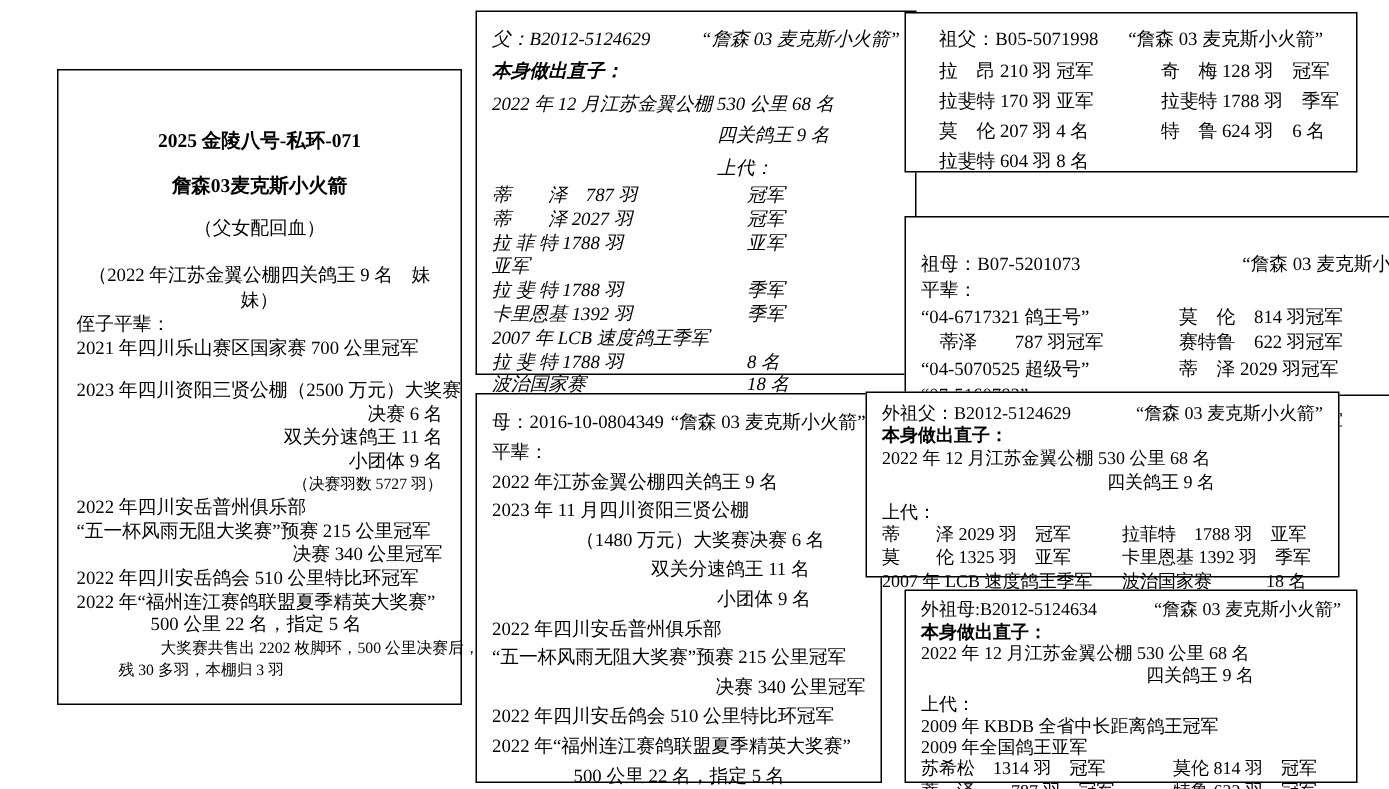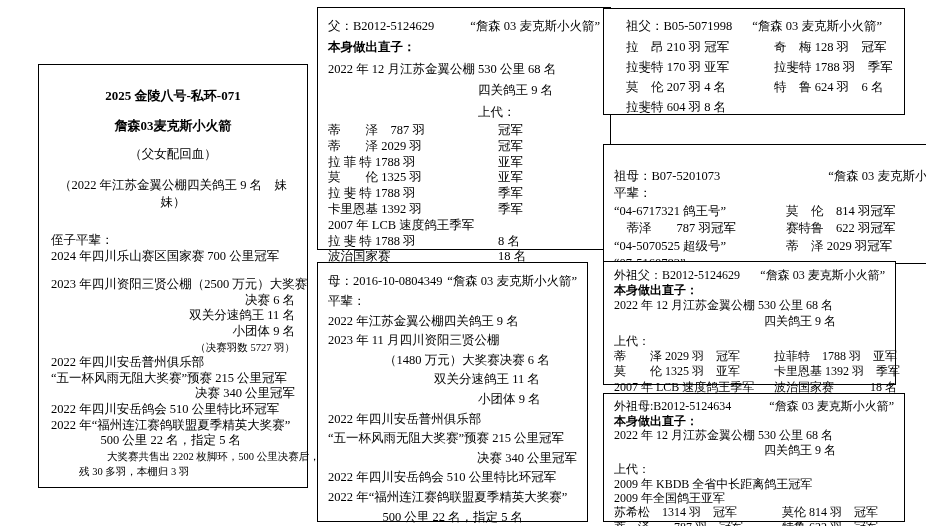--- a/index.html
+++ b/index.html
@@ -2,26 +2,26 @@
 <html><head>
 <meta charset="utf-8">
 <style>
   html,body{margin:0;padding:0;background:#ffffff;}
   body{width:926px;height:526px;color:#000;
        font-family:"Liberation Serif","DejaVu Serif",serif;}
   #page{position:relative;width:926px;height:526px;background:#fff;overflow:hidden;}
 
   .box{position:absolute;border:1px solid #000;background:#fff;box-sizing:border-box;}
 
-  #box-main  {left:38px; top:64px; width:270px;height:424px;padding:8px 12px;font-size:12.5px;}
-  #box-father{left:317px;top:7px;  width:294px;height:243px;padding:7px 10px;font-size:12.5px;}
+  #box-main  {left:38px; top:46px; width:270px;height:424px;padding:24px 12px;font-size:12.5px;}
+  #box-father{left:317px;top:7px;  width:294px;height:243px;padding:7px 10px;font-size:12.5px;font-style:italic;}
   #box-mother{left:317px;top:262px;width:271px;height:260px;padding:7px 10px;font-size:12.5px;}
   #box-gf    {left:603px;top:8px;  width:302px;height:107px;padding:6px 22px;font-size:12.5px;}
   #box-gm    {left:603px;top:144px;width:366px;height:120px;padding:22px 10px;font-size:12.5px;}
-  #box-mgf   {left:603px;top:261px;width:293px;height:124px;padding:5px 10px;font-size:12px;}
+  #box-mgf   {left:577px;top:261px;width:316px;height:124px;padding:5px 10px;font-size:12px;}
   #box-mgm   {left:603px;top:393px;width:302px;height:129px;padding:5px 10px;font-size:12px;}
 
   .hdr{display:flex;justify-content:space-between;white-space:nowrap;}
   #box-father .hdr,#box-mother .hdr{line-height:22px;}
   #box-gf .hdr{line-height:22px;}
   #box-gm .hdr{line-height:18px;}
   #box-mgf .hdr{line-height:16px;}
   #box-mgm .hdr{line-height:15px;}
 
   .ln,.row{white-space:nowrap;}
@@ -40,21 +40,21 @@
   #box-father .row .c0{width:170px;}
   #box-gf  .row .c0{width:148px;}
   #box-gm  .row .c0{width:172px;}
   #box-mgf .row .c0{width:160px;}
   #box-mgm .row .c0{width:168px;}
 
   
   #box-main .t1{font-weight:bold;text-align:center;font-size:13px;margin-top:14px;}
   #box-main .t2{font-weight:bold;text-align:center;font-size:13px;margin-top:12px;}
   #box-main .st1{text-align:center;margin-top:11px;}
-  #box-main .st2{text-align:center;margin-top:14px;margin-bottom:22px;}
+  #box-main .st2{text-align:center;margin-top:14px;}
 
   
   .s-b {font-weight:bold;}
   .s-sm{font-size:10.5px;}
   .s-r {text-align:right;}
   .s-cr{text-align:right;padding-right:54px;}
   .s-i0{padding-left:28px;}
   .s-i1{padding-left:56px;}
   .s-i2{padding-left:106px;}
   .s-i3{padding-left:150px;}
@@ -66,21 +66,21 @@
 
 <div id="page">
 
   <div class="box" id="box-main">
     <div class="t1">2025 金陵八号-私环-071</div>
     <div class="t2">詹森03麦克斯小火箭</div>
     <div class="st1">（父女配回血）</div>
     <div class="st2">（2022 年江苏金翼公棚四关鸽王 9 名　妹妹）</div>
     <div class="body">
         <div class="ln">侄子平辈：</div>
-        <div class="ln">2024 年四川乐山赛区国家赛 700 公里冠军</div>
+        <div class="ln">2021 年四川乐山赛区国家赛 700 公里冠军</div>
         <div class="ln s-g">2023 年四川资阳三贤公棚（2500 万元）大奖赛</div>
         <div class="ln s-r">决赛 6 名</div>
         <div class="ln s-r">双关分速鸽王 11 名</div>
         <div class="ln s-r">小团体 9 名</div>
         <div class="ln s-r s-sm">（决赛羽数 5727 羽）</div>
         <div class="ln">2022 年四川安岳普州俱乐部</div>
         <div class="ln">“五一杯风雨无阻大奖赛”预赛 215 公里冠军</div>
         <div class="ln s-r">决赛 340 公里冠军</div>
         <div class="ln">2022 年四川安岳鸽会 510 公里特比环冠军</div>
         <div class="ln">2022 年“福州连江赛鸽联盟夏季精英大奖赛”</div>
@@ -98,29 +98,28 @@
     <div class="body">
         <div class="ln s-b">本身做出直子：</div>
         <div class="ln">2022 年 12 月江苏金翼公棚 530 公里 68 名</div>
         <div class="ln s-i3">四关鸽王 9 名</div>
         <div class="ln s-i3">上代：</div>
         <div class="row">
           <span class="c0">蒂　　泽　787 羽</span>
           <span class="c1">冠军</span>
         </div>
         <div class="row">
-          <span class="c0">蒂　　泽 2029 羽</span>
+          <span class="c0">蒂　　泽 2027 羽</span>
           <span class="c1">冠军</span>
         </div>
         <div class="row">
           <span class="c0">拉 菲 特 1788 羽</span>
           <span class="c1">亚军</span>
         </div>
         <div class="row">
-          <span class="c0">莫　　伦 1325 羽</span>
           <span class="c1">亚军</span>
         </div>
         <div class="row">
           <span class="c0">拉 斐 特 1788 羽</span>
           <span class="c1">季军</span>
         </div>
         <div class="row">
           <span class="c0">卡里恩基 1392 羽</span>
           <span class="c1">季军</span>
         </div>

